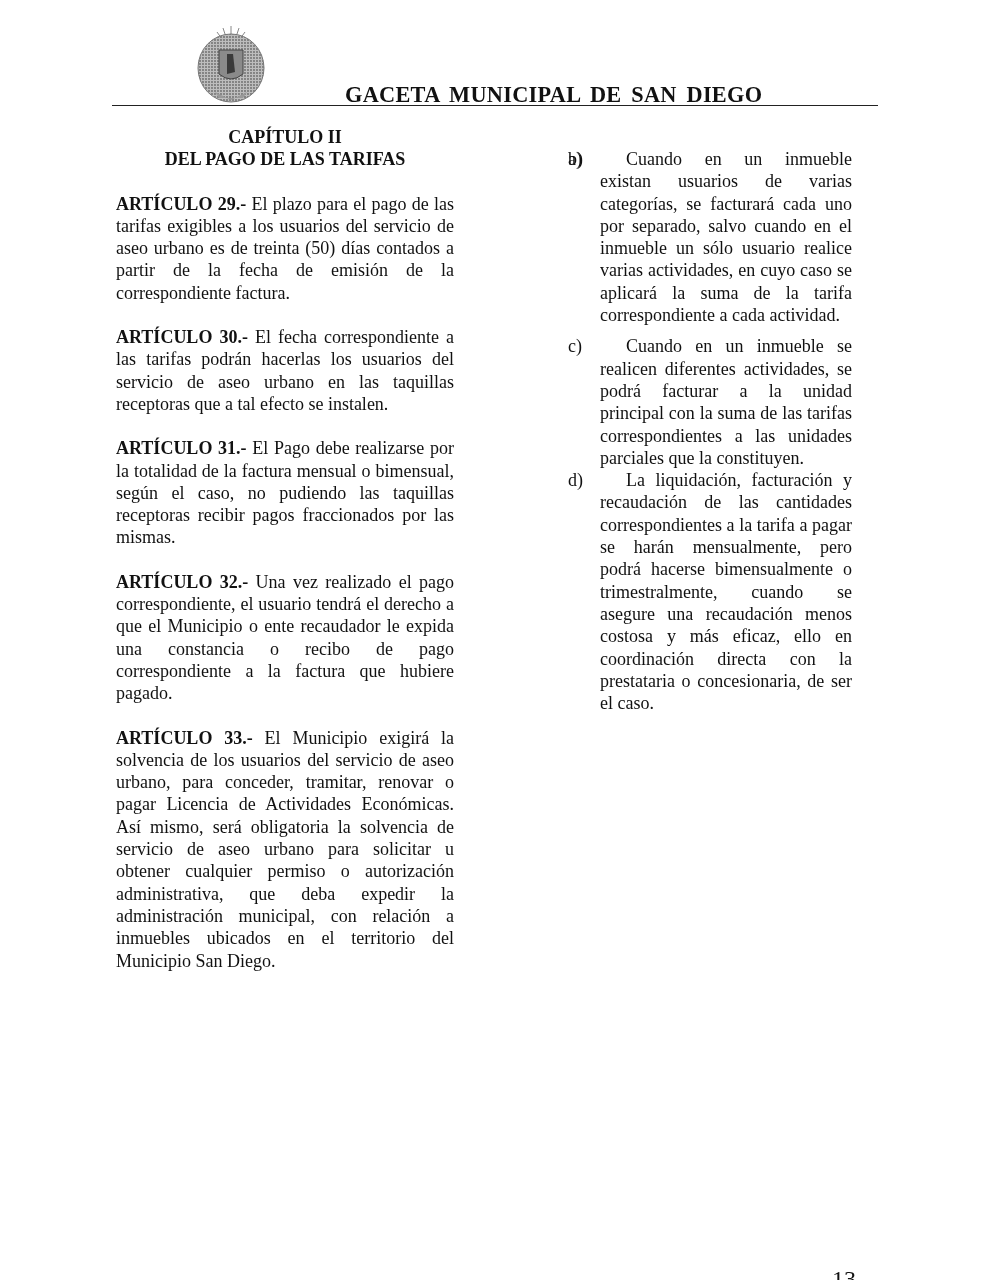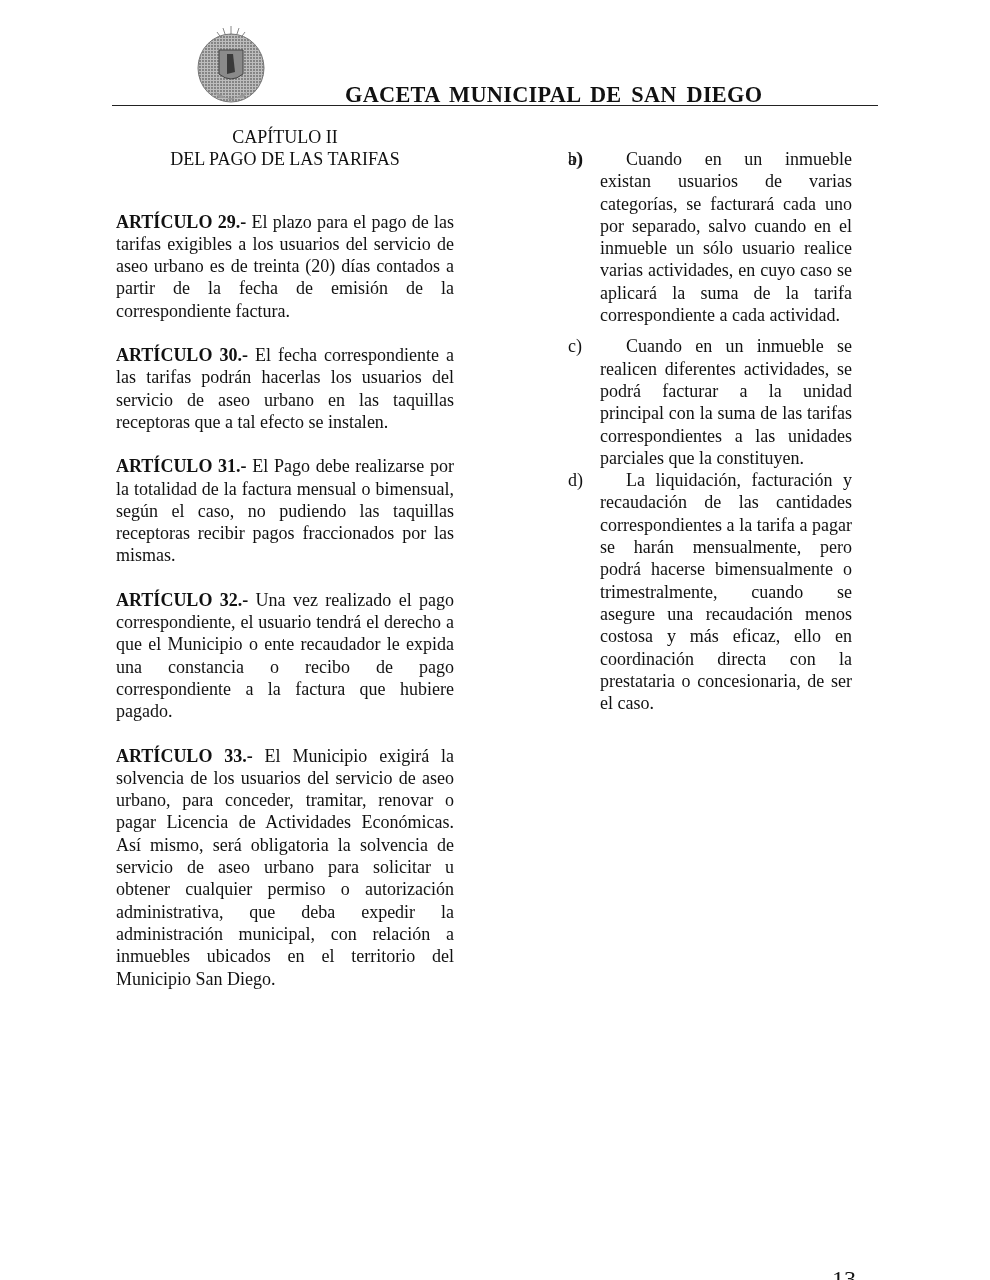--- a/index.html
+++ b/index.html
@@ -21,21 +21,21 @@
       border-top: 1.5px solid #222;
     }
     .col {
       position: absolute; top: 126px; font-size: 18px; line-height: 22.3px;
       text-align: justify; text-align-last: auto;
     }
     .col-left { left: 116px; width: 338px; }
     .col-right { left: 512px; width: 340px; }
     p { margin: 0; }
     .para { margin-bottom: 22px; }
-    .chapter { text-align: center; font-weight: normal; margin: 0 0 40px 0; }
+    .chapter { text-align: center; font-weight: bold; margin: 0 0 22px 0; }
     .chapter div { text-align: center; }
     .art-label { font-weight: bold; }
     .list { margin-top: 22px; }
     .item { position: relative; padding-left: 88px; margin-bottom: 0; }
     .item .marker { position: absolute; left: 56px; top: 0; }
     .item.a { padding-left: 92px; }
     .item .indent { display: inline-block; width: 26px; }
     .item.c { margin-top: 9px; }
     .page-number {
       position: absolute; left: 832px; top: 1220px; font-size: 24px; margin-top: 46px;
@@ -69,21 +69,21 @@
 <div class="header-title">GACETA  MUNICIPAL  DE  SAN  DIEGO</div>
 <div class="header-rule"></div>
 
 <div class="col col-left">
 
   <div class="chapter">
     <div>CAPÍTULO II</div>
     <div>DEL PAGO DE LAS TARIFAS</div>
   </div>
 
-  <p class="para"><span class="art-label">ARTÍCULO 29.-</span><span> El plazo para el pago de las tarifas exigibles a los usuarios del servicio de aseo urbano es de treinta (20) días contados a partir de la fecha de emisión de la correspondiente factura.</span></p>
+  <p class="para"><span class="art-label">ARTÍCULO 29.-</span><span> El plazo para el pago de las tarifas exigibles a los usuarios del servicio de aseo urbano es de treinta (50) días contados a partir de la fecha de emisión de la correspondiente factura.</span></p>
 
   <p class="para"><span class="art-label">ARTÍCULO 30.-</span><span> El fecha correspondiente a las tarifas podrán hacerlas los usuarios del servicio de aseo urbano en las taquillas receptoras que a tal efecto se instalen.</span></p>
 
   <p class="para"><span class="art-label">ARTÍCULO 31.-</span><span> El Pago debe realizarse por la totalidad de la factura mensual o bimensual, según el caso, no pudiendo las taquillas receptoras recibir pagos fraccionados por las mismas.</span></p>
 
   <p class="para"><span class="art-label">ARTÍCULO 32.-</span><span> Una vez realizado el pago correspondiente, el usuario tendrá el derecho a que el Municipio o ente recaudador le expida una constancia o recibo de pago correspondiente a la factura que hubiere pagado.</span></p>
 
   <p class="para"><span class="art-label">ARTÍCULO 33.-</span><span> El Municipio exigirá la solvencia de los usuarios del servicio de aseo urbano, para conceder, tramitar, renovar o pagar Licencia de Actividades Económicas. Así mismo, será obligatoria la solvencia de servicio de aseo urbano para solicitar u obtener cualquier permiso o autorización administrativa, que deba expedir la administración municipal, con relación a inmuebles ubicados en el territorio del Municipio San Diego.</span></p>
 </div>
 

